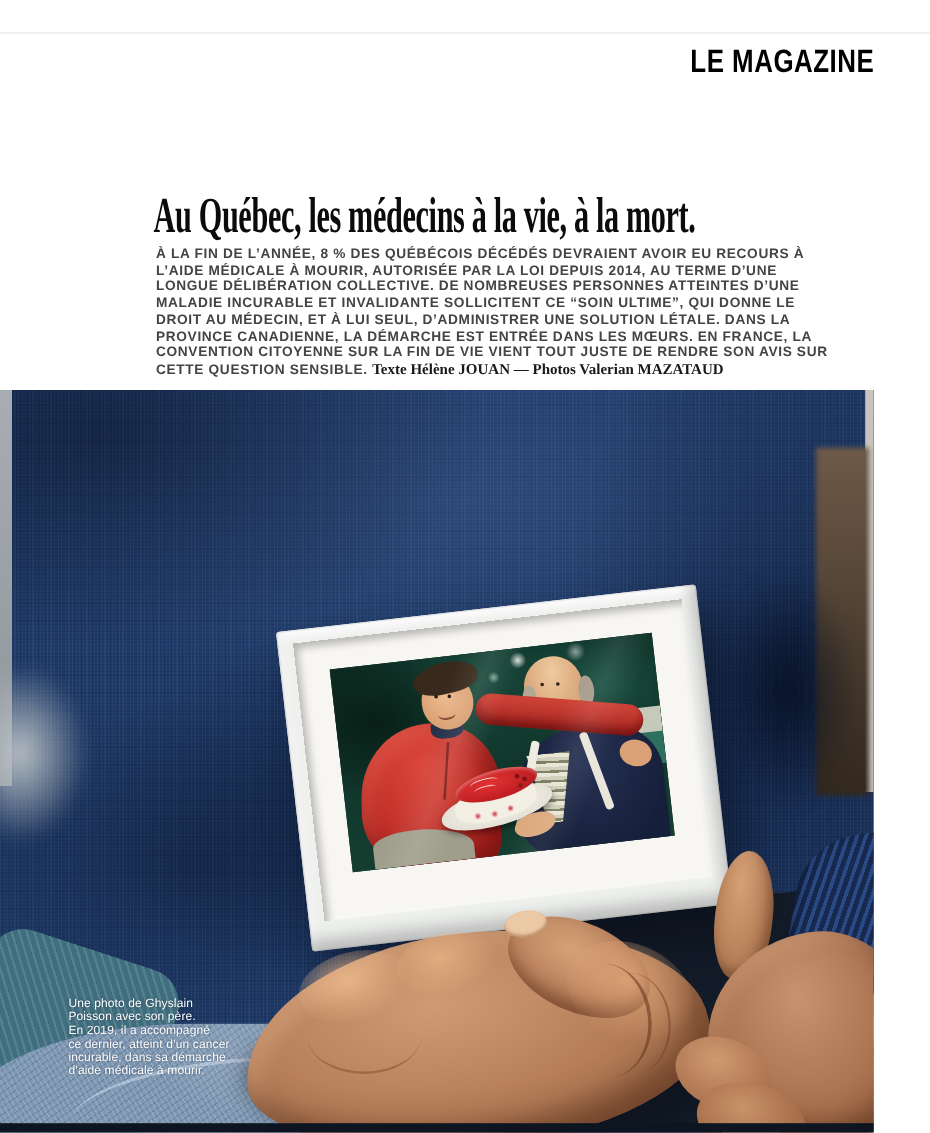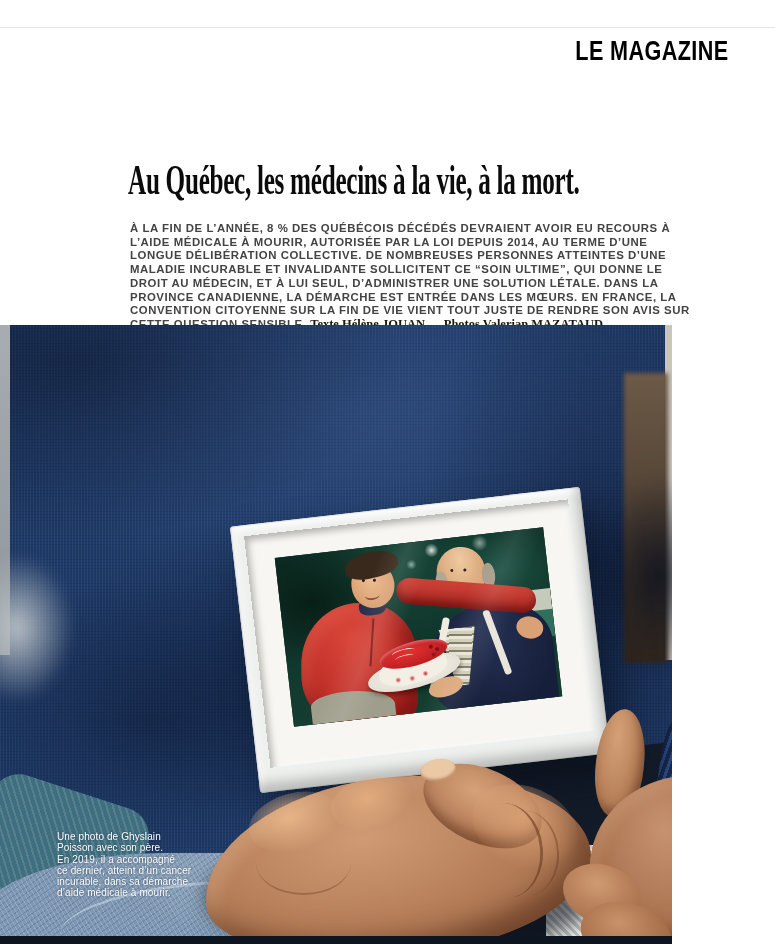--- a/index.html
+++ b/index.html
@@ -21,32 +21,32 @@
   
   .headline{
     position:absolute;left:128px;top:158px;margin:0;
     font-family:"Liberation Serif",serif;font-weight:700;
     font-size:42px;line-height:1.05;color:#0b0b0b;letter-spacing:-.5px;
     transform:scaleX(.6);transform-origin:left top;white-space:nowrap;
   }
 
   
   .standfirst{
-    position:absolute;left:130px;top:222px;width:562px;margin:0;
+    position:absolute;left:130px;top:206px;width:562px;margin:0;
     font-size:11.4px;line-height:13.7px;letter-spacing:.55px;
     font-weight:700;color:#434343;text-align:left;
   }
   .byline{
     font-family:"Liberation Serif",serif;font-weight:700;
     font-size:12.5px;letter-spacing:0;color:#191919;text-transform:none;
   }
 
   
   .photo{
-    position:absolute;left:0;top:325px;width:672px;height:619px;overflow:hidden;
+    position:absolute;left:0;top:325px;width:728px;height:619px;overflow:hidden;
     background-color:#1e3a68;
     background-image:
       radial-gradient(ellipse 520px 280px at 12% 6%, rgba(0,0,10,.38), transparent 62%),
       radial-gradient(ellipse 300px 520px at 90% 40%, rgba(0,0,15,.32), transparent 65%),
       radial-gradient(ellipse 430px 250px at 46% 56%, rgba(0,5,20,.30), transparent 62%),
       radial-gradient(ellipse 360px 220px at 22% 64%, rgba(0,5,20,.28), transparent 65%),
       radial-gradient(ellipse 620px 300px at 52% 14%, rgba(95,130,190,.22), transparent 60%),
       repeating-linear-gradient(90deg, rgba(255,255,255,.05) 0 1px, rgba(0,0,0,0) 1px 3px),
       repeating-linear-gradient(0deg, rgba(0,0,0,.09) 0 1px, rgba(0,0,0,0) 1px 3px);
   }

